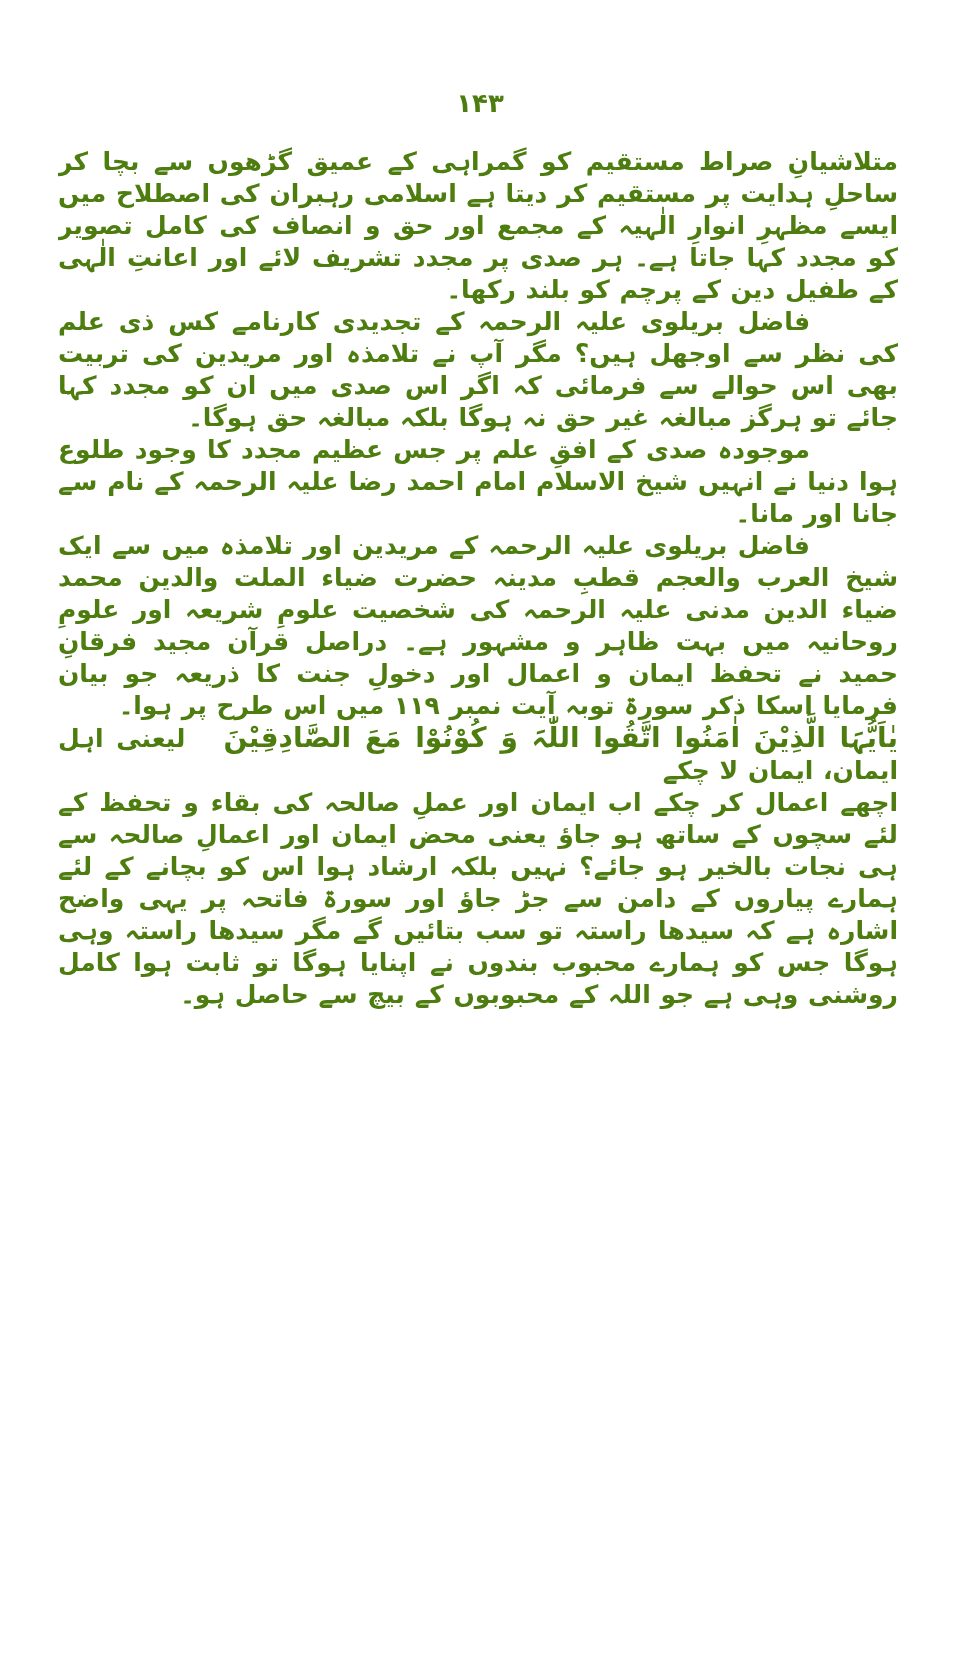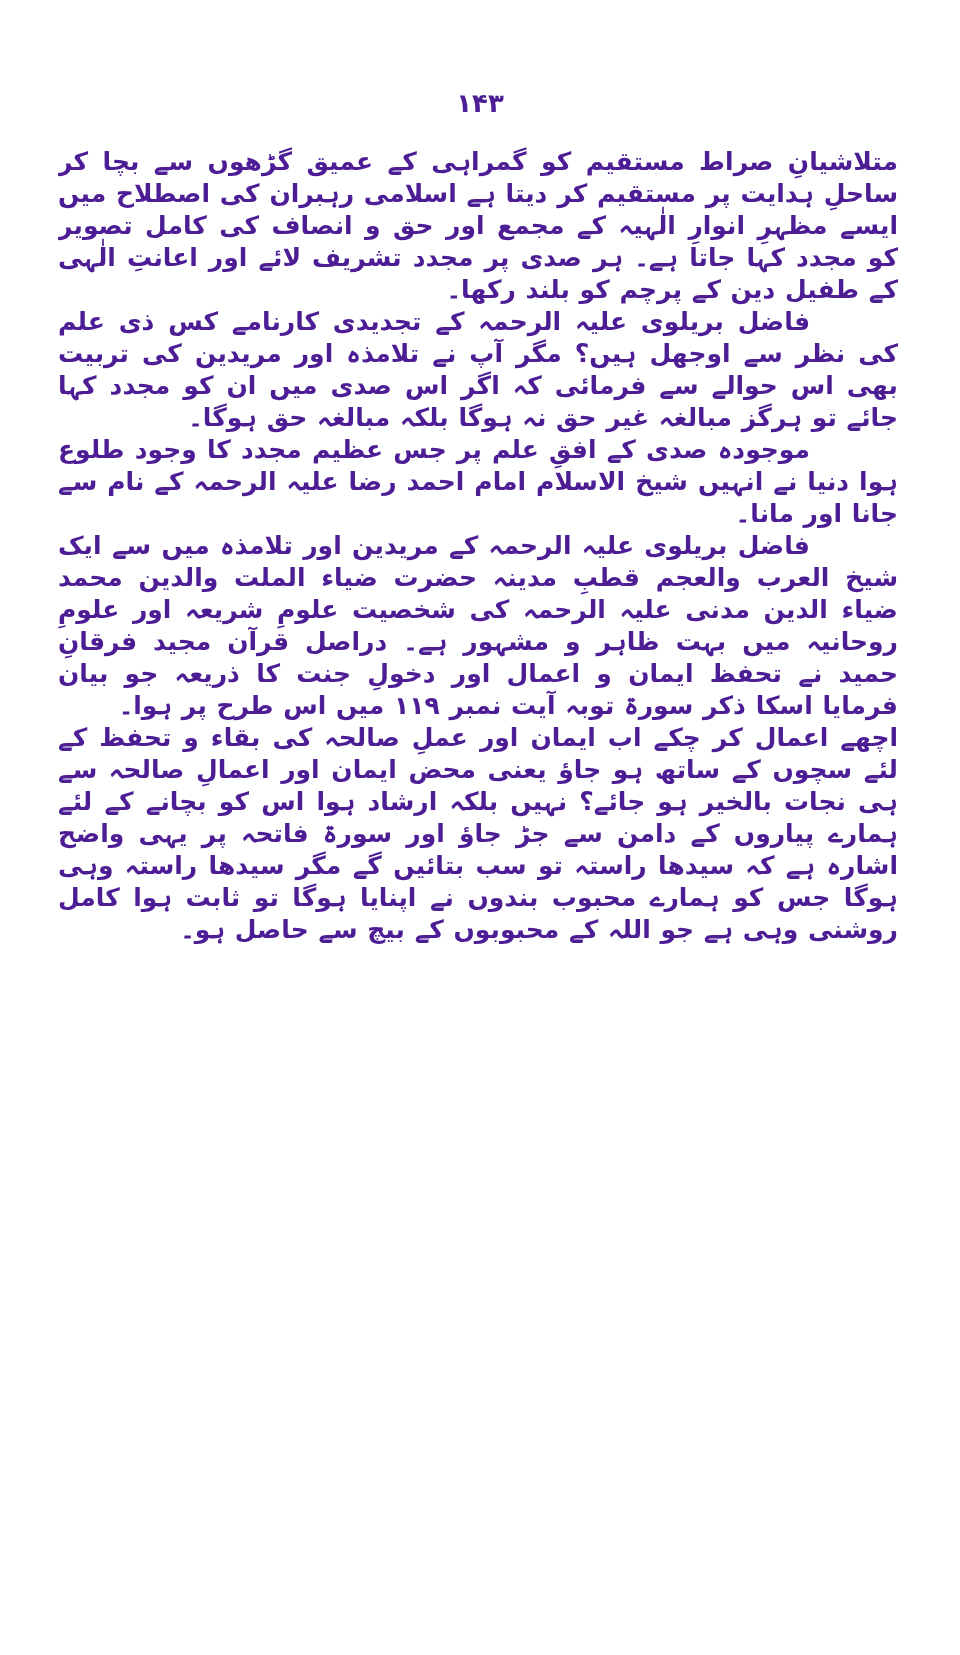--- a/index.html
+++ b/index.html
@@ -6,21 +6,21 @@
     margin: 0;
     padding: 0;
     background: #ffffff;
   }
   .page {
     position: relative;
     width: 960px;
     height: 1241px;
     margin: 0 auto;
     background: #ffffff;
-    color: #4c1d95;
+    color: #4d7c0f;
     overflow: hidden;
     font-family: "DejaVu Sans", sans-serif;
     direction: rtl;
   }
   .page-number {
     position: absolute;
     top: 88px;
     left: 0;
     right: 0;
     text-align: center;
@@ -68,17 +68,22 @@
   <div class="text-block">
 
     <p class="para">متلاشیانِ صراط مستقیم کو گمراہی کے عمیق گڑھوں سے بچا کر ساحلِ ہدایت پر مستقیم کر دیتا ہے اسلامی رہبران کی اصطلاح میں ایسے مظہرِ انوارِ الٰہیہ کے مجمع اور حق و انصاف کی کامل تصویر کو مجدد کہا جاتا ہے۔ ہر صدی پر مجدد تشریف لائے اور اعانتِ الٰہی کے طفیل دین کے پرچم کو بلند رکھا۔</p>
 
     <p class="para indent">فاضل بریلوی علیہ الرحمہ کے تجدیدی کارنامے کس ذی علم کی نظر سے اوجھل ہیں؟ مگر آپ نے تلامذہ اور مریدین کی تربیت بھی اس حوالے سے فرمائی کہ اگر اس صدی میں ان کو مجدد کہا جائے تو ہرگز مبالغہ غیر حق نہ ہوگا بلکہ مبالغہ حق ہوگا۔</p>
 
     <p class="para indent">موجودہ صدی کے افقِ علم پر جس عظیم مجدد کا وجود طلوع ہوا دنیا نے انہیں شیخ الاسلام امام احمد رضا علیہ الرحمہ کے نام سے جانا اور مانا۔</p>
 
     <p class="para indent">فاضل بریلوی علیہ الرحمہ کے مریدین اور تلامذہ میں سے ایک شیخ العرب والعجم قطبِ مدینہ حضرت ضیاء الملت والدین محمد ضیاء الدین مدنی علیہ الرحمہ کی شخصیت علومِ شریعہ اور علومِ روحانیہ میں بہت ظاہر و مشہور ہے۔ دراصل قرآن مجید فرقانِ حمید نے تحفظ ایمان و اعمال اور دخولِ جنت کا ذریعہ جو بیان فرمایا اسکا ذکر سورۃ توبہ آیت نمبر ۱۱۹ میں اس طرح پر ہوا۔</p>
 
+    <p class="para verse-line">
+      <span class="verse">یٰاَیُّہَا الَّذِیْنَ اٰمَنُوا اتَّقُوا اللّٰہَ وَ کُوْنُوْا مَعَ الصَّادِقِیْنَ</span>
+      <span> &nbsp; </span>
+      <span class="verse-lead">لیعنی اہل ایمان، ایمان لا چکے</span>
+    </p>
 
     <p class="para">اچھے اعمال کر چکے اب ایمان اور عملِ صالحہ کی بقاء و تحفظ کے لئے سچوں کے ساتھ ہو جاؤ یعنی محض ایمان اور اعمالِ صالحہ سے ہی نجات بالخیر ہو جائے؟ نہیں بلکہ ارشاد ہوا اس کو بچانے کے لئے ہمارے پیاروں کے دامن سے جڑ جاؤ اور سورۃ فاتحہ پر یہی واضح اشارہ ہے کہ سیدھا راستہ تو سب بتائیں گے مگر سیدھا راستہ وہی ہوگا جس کو ہمارے محبوب بندوں نے اپنایا ہوگا تو ثابت ہوا کامل روشنی وہی ہے جو اللہ کے محبوبوں کے بیچ سے حاصل ہو۔</p>
 
   </div>
 </div>
 
 </body></html>

